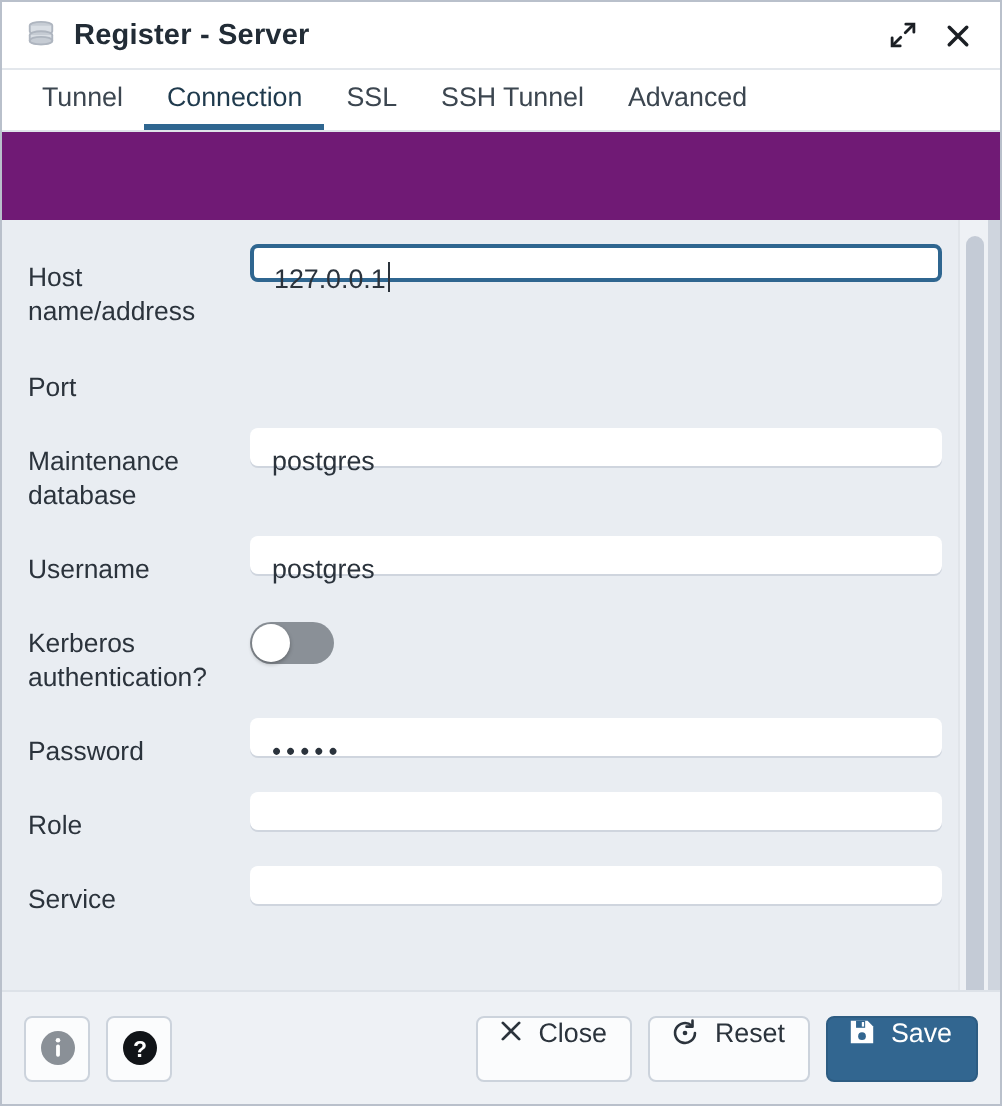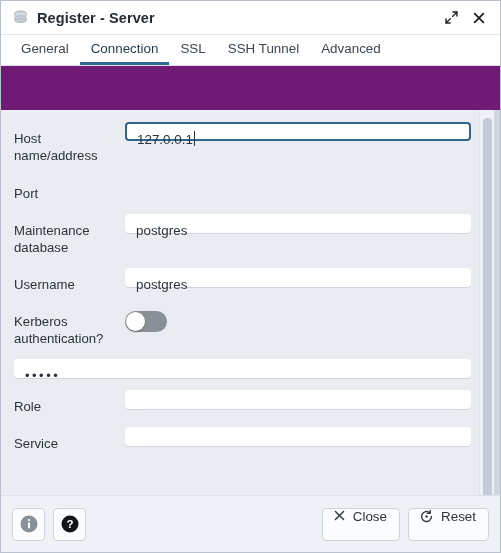--- a/index.html
+++ b/index.html
@@ -258,21 +258,21 @@
       </svg>
     </span>
     <span class="win-btn">
       <svg width="14" height="14" viewBox="0 0 16 16">
         <path d="M3 3l10 10M13 3L3 13" stroke="#1b1f24" stroke-width="2" stroke-linecap="round"></path>
       </svg>
     </span>
   </div>
 
   <div class="tabbar">
-    <div class="tab">General</div>
+    <div class="tab">Tunnel</div>
     <div class="tab active">Connection</div>
     <div class="tab">SSL</div>
     <div class="tab">SSH Tunnel</div>
     <div class="tab">Advanced</div>
   </div>
 
   <div class="content">
     <div class="form">
 
       <div class="row tall">
@@ -303,20 +303,21 @@
       <div class="row">
         <div class="label">Kerberos authentication?</div>
         <div class="control">
           <div class="toggle">
             <span class="knob"></span>
           </div>
         </div>
       </div>
 
       <div class="row">
+        <div class="label">Password</div>
         <div class="control">
           <div class="field"><span class="dots">•••••</span></div>
         </div>
       </div>
 
 
       <div class="row">
         <div class="label">Role</div>
         <div class="control">
           <div class="field"></div>
@@ -368,15 +369,26 @@
       <span class="bi">
         <svg width="15" height="15" viewBox="0 0 16 16">
           <path d="M13.3 8a5.3 5.3 0 1 1-1.7-3.9" fill="none" stroke="#2b333c" stroke-width="1.4" stroke-linecap="round"></path>
           <path d="M12 1.4v3.2H8.8" fill="none" stroke="#2b333c" stroke-width="1.4" stroke-linecap="round" stroke-linejoin="round"></path>
           <circle cx="8" cy="8" r="1.25" fill="#2b333c"></circle>
         </svg>
       </span>
       <span>Reset</span>
     </div>
 
+    <div class="btn primary">
+      <span class="bi">
+        <svg width="14" height="14" viewBox="0 0 16 16">
+          <path d="M1.6 1.6h9.6l3.2 3.2v9.6H1.6z" fill="#ffffff"></path>
+          <rect x="4.6" y="1.6" width="5.2" height="4" fill="#326690"></rect>
+          <rect x="7.9" y="2.3" width="1.3" height="2.6" fill="#ffffff"></rect>
+          <circle cx="8" cy="10.4" r="2.2" fill="#326690"></circle>
+        </svg>
+      </span>
+      <span>Save</span>
+    </div>
   </div>
 
 </div>
 
 </body></html>

